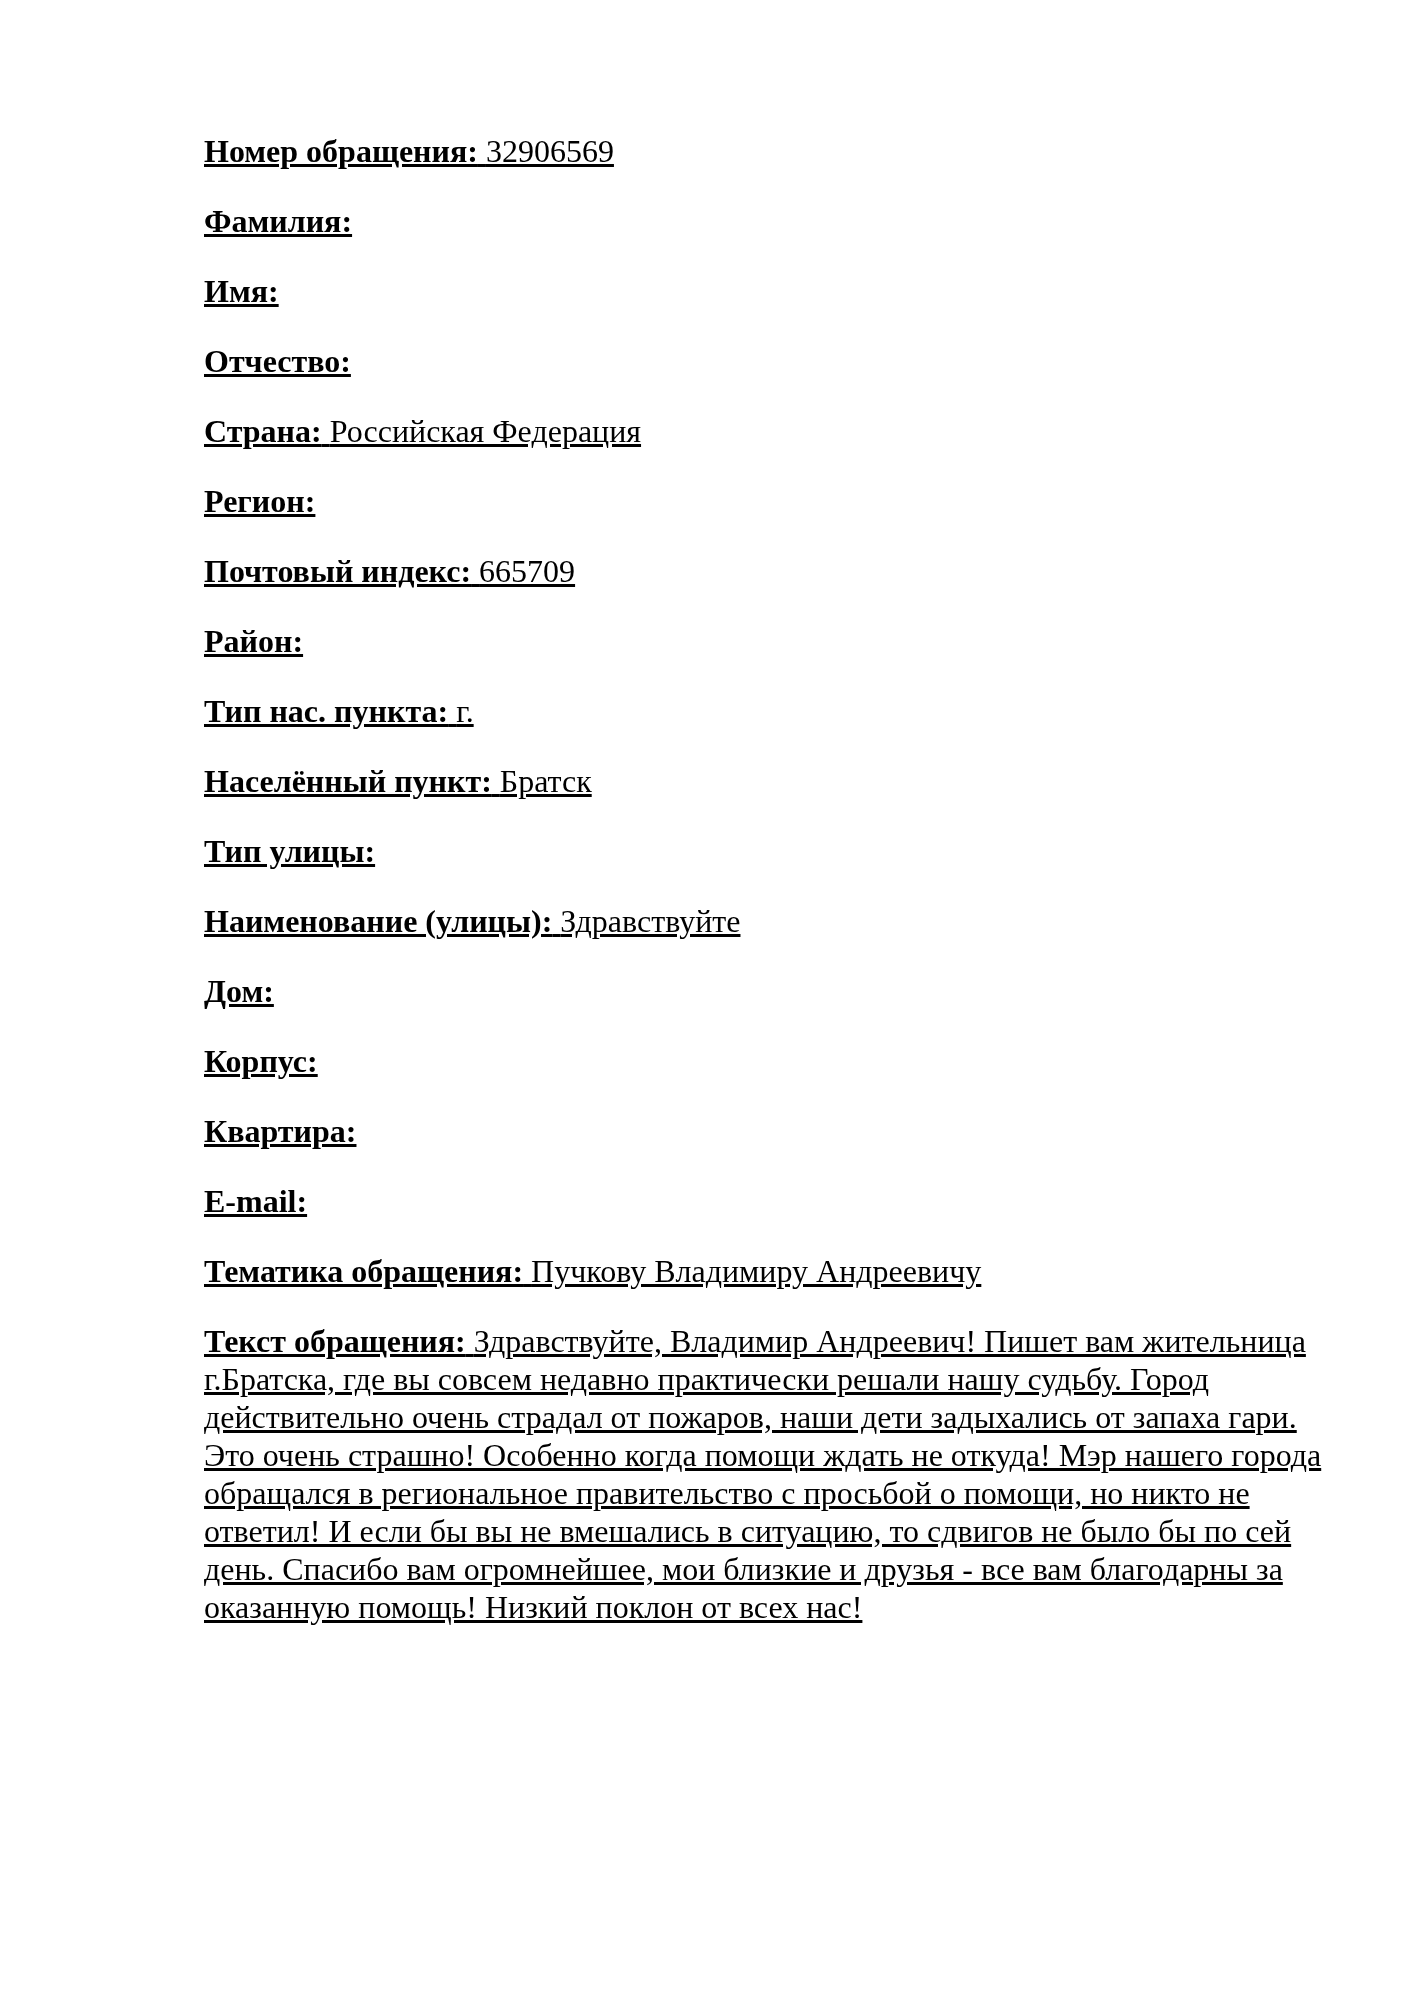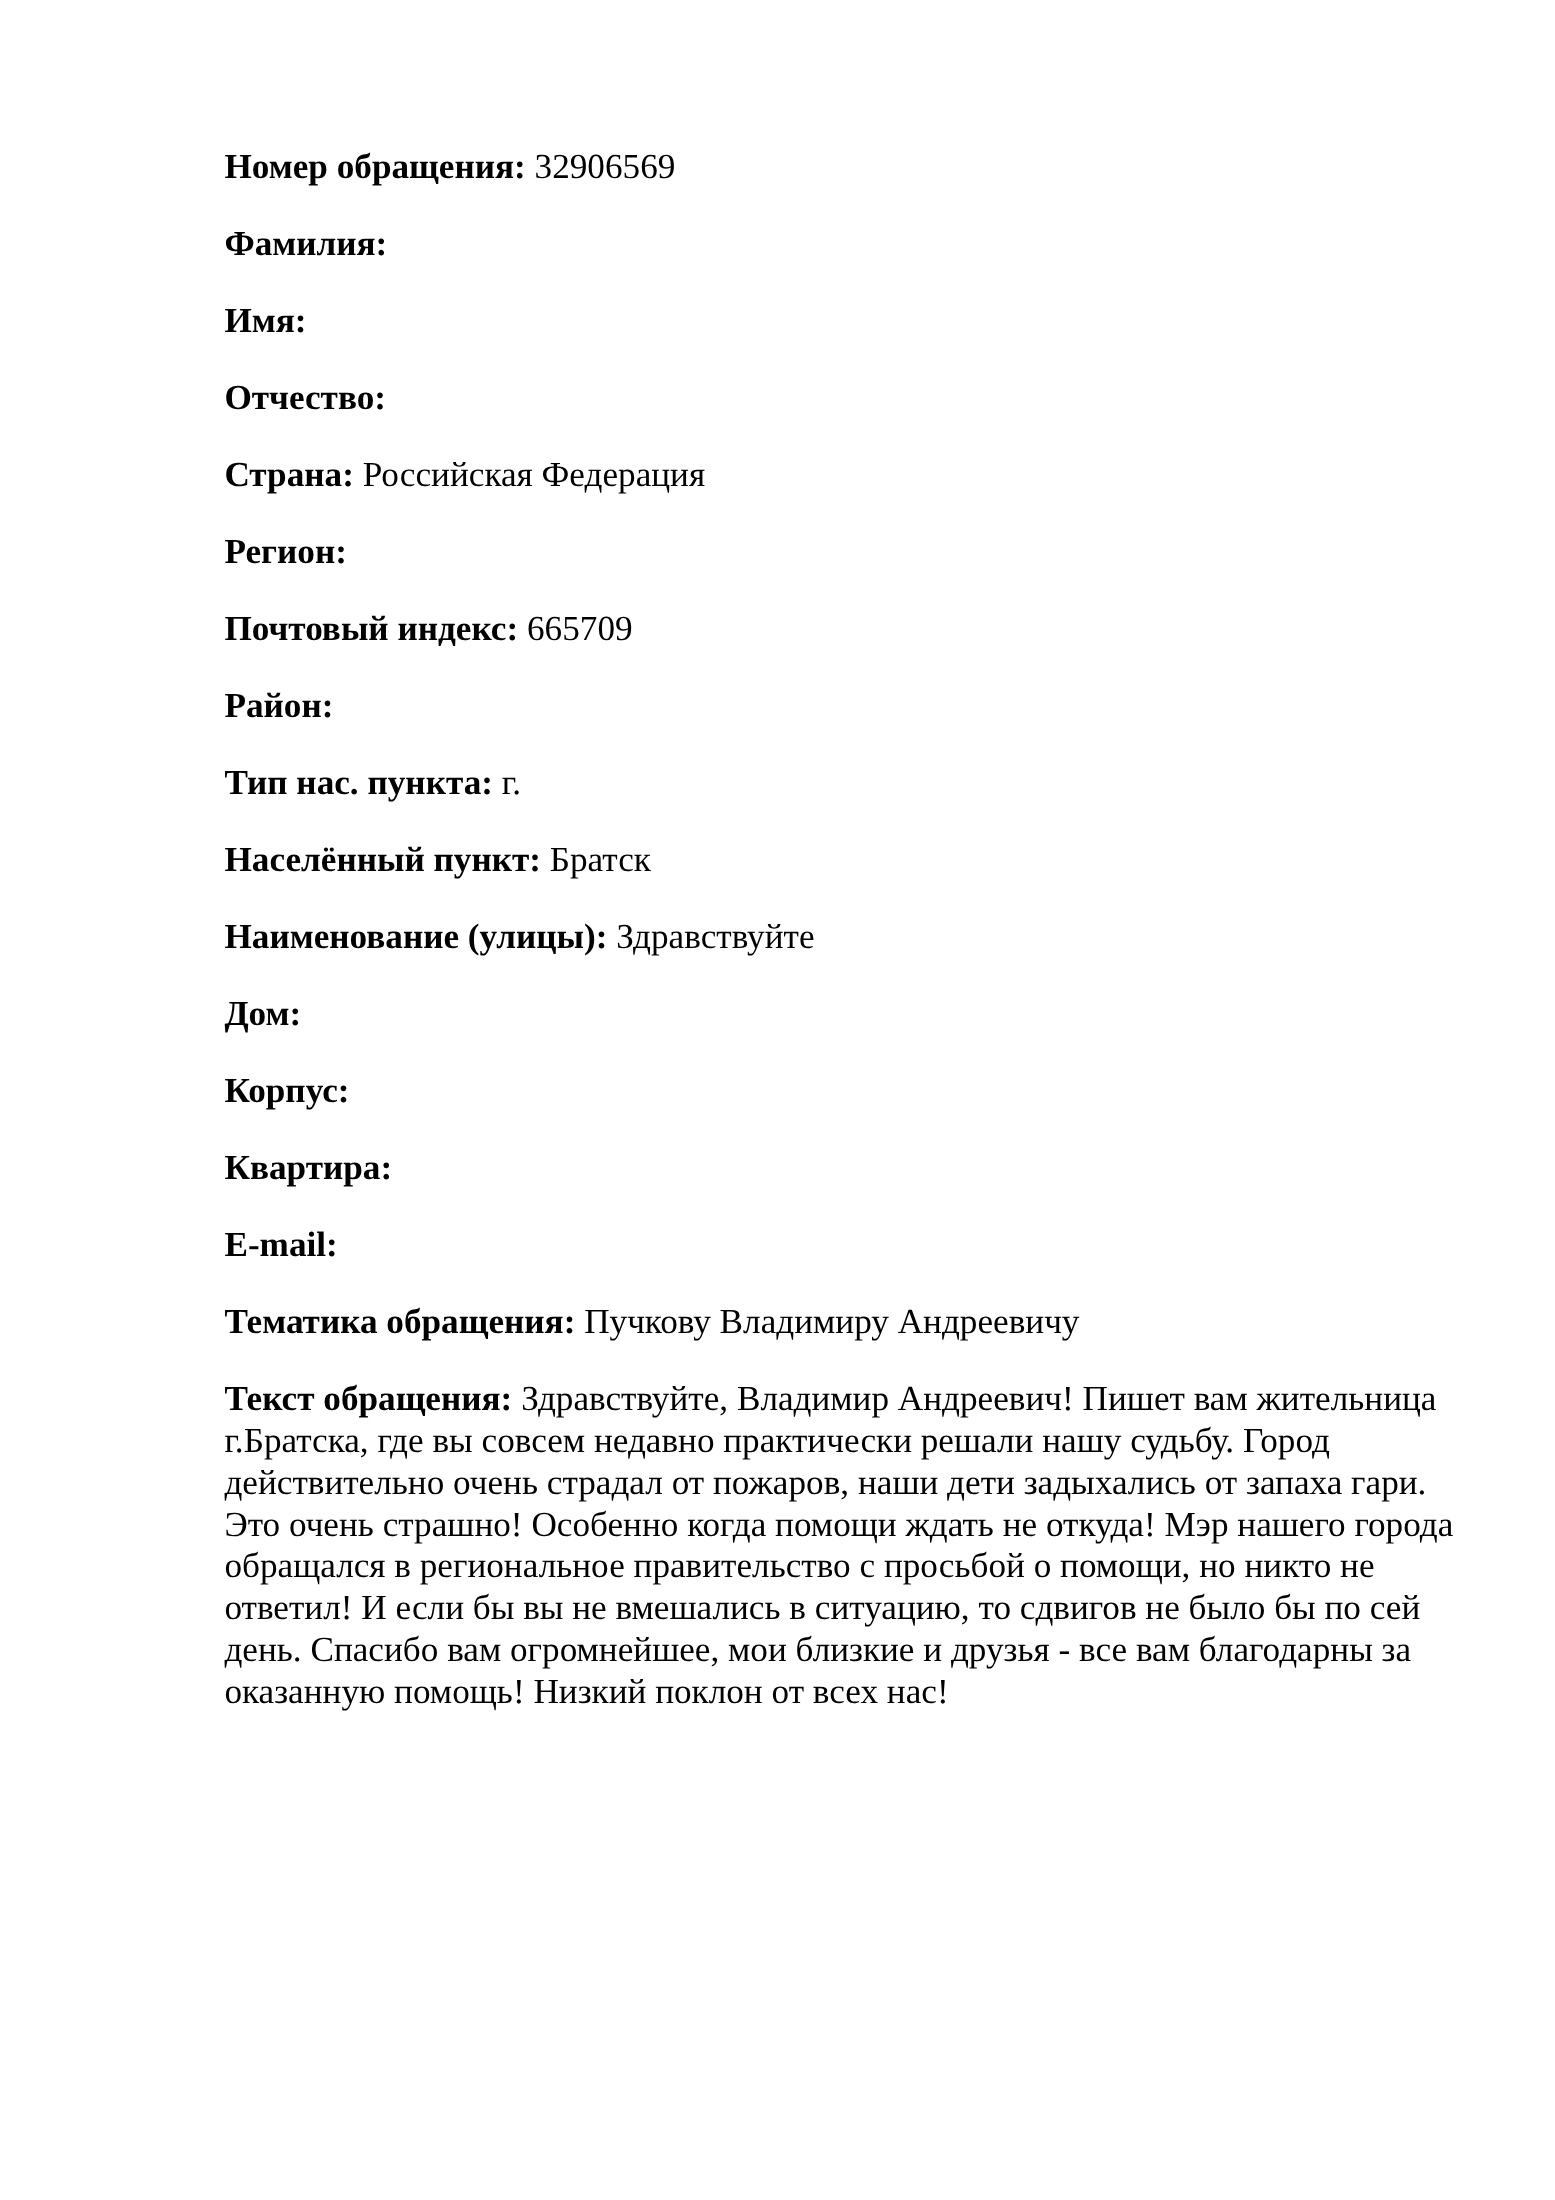--- a/index.html
+++ b/index.html
@@ -8,21 +8,21 @@
     height: 2000px;
     box-sizing: border-box;
     padding: 100px 80px 0 204px;
     overflow: hidden;
     color: #000000;
     font-family: "Liberation Serif", "DejaVu Serif", serif;
     font-size: 32px;
     line-height: 38px;
   }
   .doc { width: 1130px; }
-  p.field { margin: 32px 0; padding: 0; }
+  p.field { margin: 32px 0; padding: 0; text-decoration: underline; }
   .lbl { font-weight: bold; }
   .val { font-weight: normal; }
 </style>
 </head>
 <body>
 
 <main class="doc">
 
   <p class="field"><strong class="lbl">Номер обращения:</strong> <span class="val">32906569</span></p>
 
@@ -38,20 +38,21 @@
   <p class="field"><strong class="lbl">Регион:</strong> <span class="val"></span></p>
 
   <p class="field"><strong class="lbl">Почтовый индекс:</strong> <span class="val">665709</span></p>
 
   <p class="field"><strong class="lbl">Район:</strong> <span class="val"></span></p>
 
   <p class="field"><strong class="lbl">Тип нас. пункта:</strong> <span class="val">г.</span></p>
 
   <p class="field"><strong class="lbl">Населённый пункт:</strong> <span class="val">Братск</span></p>
 
+  <p class="field"><strong class="lbl">Тип улицы:</strong> <span class="val"></span></p>
 
   <p class="field"><strong class="lbl">Наименование (улицы):</strong> <span class="val">Здравствуйте</span></p>
 
   <p class="field"><strong class="lbl">Дом:</strong> <span class="val"></span></p>
 
   <p class="field"><strong class="lbl">Корпус:</strong> <span class="val"></span></p>
 
   <p class="field"><strong class="lbl">Квартира:</strong> <span class="val"></span></p>
 
   <p class="field"><strong class="lbl">E-mail:</strong> <span class="val"></span></p>

